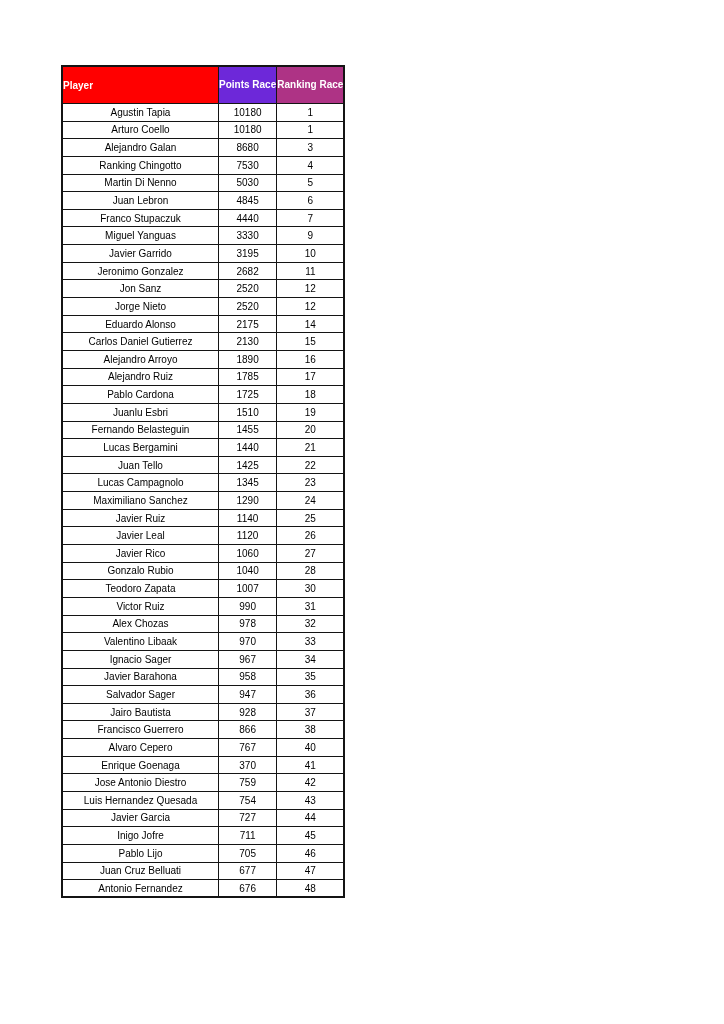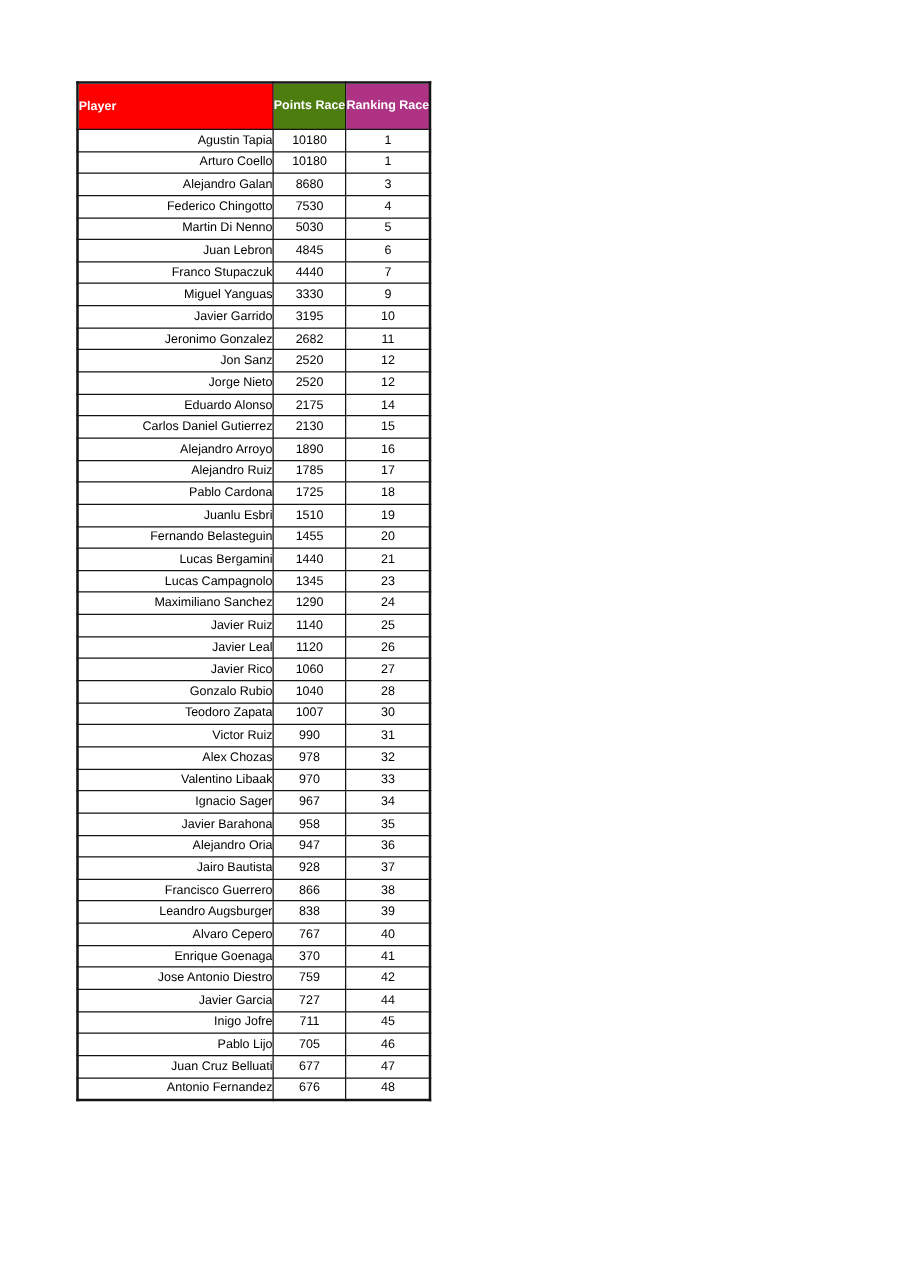--- a/index.html
+++ b/index.html
@@ -54,36 +54,36 @@
   th.th-ranking {
     width: 58px;
     text-align: center;
     white-space: pre-line;
     line-height: 16px;
   }
   tbody tr {
     height: 17.65px;
   }
   td.td-player {
-    text-align: right;
+    text-align: center;
     padding-left: 4px;
   }
   td.td-num {
     text-align: center;
   }
 </style>
 </head>
 <body>
 
 <div class="page">
   <table class="rankings">
     <thead>
       <tr>
         <th class="th-player" style="background: rgb(255, 0, 0);">Player</th>
-        <th class="th-points" style="background: #4d7c0f;">Points
+        <th class="th-points" style="background: #6d28d9;">Points
 Race</th>
         <th class="th-ranking" style="background: rgb(174, 51, 133);">Ranking
 Race</th>
       </tr>
     </thead>
     <tbody>
         <tr>
           <td class="td-player">Agustin Tapia</td>
           <td class="td-num">10180</td>
           <td class="td-num">1</td>
@@ -92,21 +92,21 @@
           <td class="td-player">Arturo Coello</td>
           <td class="td-num">10180</td>
           <td class="td-num">1</td>
         </tr>
         <tr>
           <td class="td-player">Alejandro Galan</td>
           <td class="td-num">8680</td>
           <td class="td-num">3</td>
         </tr>
         <tr>
-          <td class="td-player">Federico Chingotto</td>
+          <td class="td-player">Ranking Chingotto</td>
           <td class="td-num">7530</td>
           <td class="td-num">4</td>
         </tr>
         <tr>
           <td class="td-player">Martin Di Nenno</td>
           <td class="td-num">5030</td>
           <td class="td-num">5</td>
         </tr>
         <tr>
           <td class="td-player">Juan Lebron</td>
@@ -177,20 +177,25 @@
           <td class="td-player">Fernando Belasteguin</td>
           <td class="td-num">1455</td>
           <td class="td-num">20</td>
         </tr>
         <tr>
           <td class="td-player">Lucas Bergamini</td>
           <td class="td-num">1440</td>
           <td class="td-num">21</td>
         </tr>
         <tr>
+          <td class="td-player">Juan Tello</td>
+          <td class="td-num">1425</td>
+          <td class="td-num">22</td>
+        </tr>
+        <tr>
           <td class="td-player">Lucas Campagnolo</td>
           <td class="td-num">1345</td>
           <td class="td-num">23</td>
         </tr>
         <tr>
           <td class="td-player">Maximiliano Sanchez</td>
           <td class="td-num">1290</td>
           <td class="td-num">24</td>
         </tr>
         <tr>
@@ -237,53 +242,53 @@
           <td class="td-player">Ignacio Sager</td>
           <td class="td-num">967</td>
           <td class="td-num">34</td>
         </tr>
         <tr>
           <td class="td-player">Javier Barahona</td>
           <td class="td-num">958</td>
           <td class="td-num">35</td>
         </tr>
         <tr>
-          <td class="td-player">Alejandro Oria</td>
+          <td class="td-player">Salvador Sager</td>
           <td class="td-num">947</td>
           <td class="td-num">36</td>
         </tr>
         <tr>
           <td class="td-player">Jairo Bautista</td>
           <td class="td-num">928</td>
           <td class="td-num">37</td>
         </tr>
         <tr>
           <td class="td-player">Francisco Guerrero</td>
           <td class="td-num">866</td>
           <td class="td-num">38</td>
         </tr>
         <tr>
-          <td class="td-player">Leandro Augsburger</td>
-          <td class="td-num">838</td>
-          <td class="td-num">39</td>
-        </tr>
-        <tr>
           <td class="td-player">Alvaro Cepero</td>
           <td class="td-num">767</td>
           <td class="td-num">40</td>
         </tr>
         <tr>
           <td class="td-player">Enrique Goenaga</td>
           <td class="td-num">370</td>
           <td class="td-num">41</td>
         </tr>
         <tr>
           <td class="td-player">Jose Antonio Diestro</td>
           <td class="td-num">759</td>
           <td class="td-num">42</td>
+        </tr>
+        <tr>
+          <td class="td-player">Luis Hernandez Quesada</td>
+          <td class="td-num">754</td>
+          <td class="td-num">43</td>
         </tr>
         <tr>
           <td class="td-player">Javier Garcia</td>
           <td class="td-num">727</td>
           <td class="td-num">44</td>
         </tr>
         <tr>
           <td class="td-player">Inigo Jofre</td>
           <td class="td-num">711</td>
           <td class="td-num">45</td>

